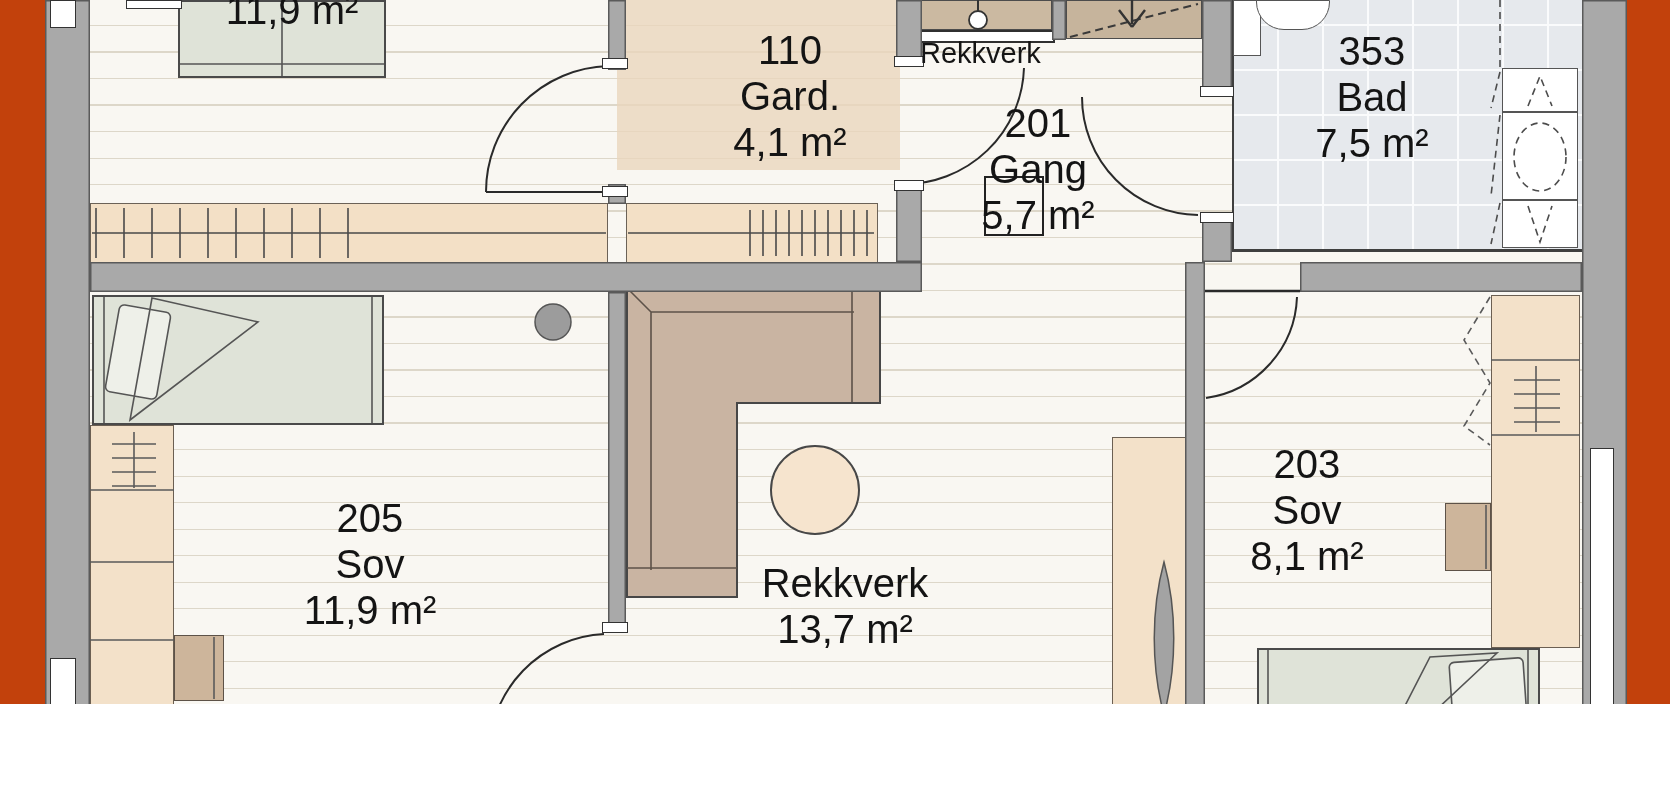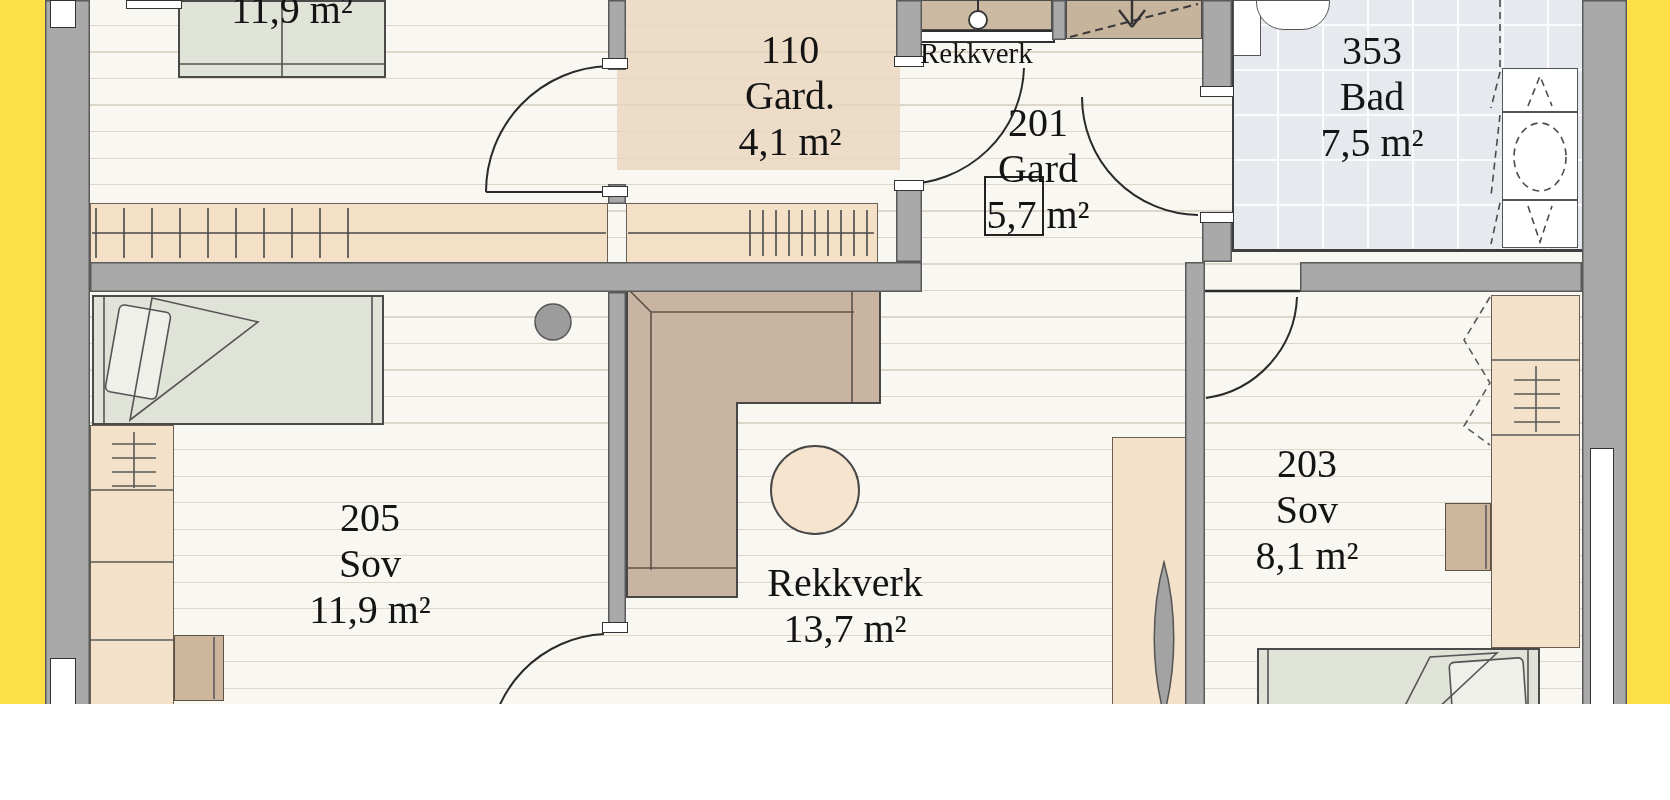--- a/index.html
+++ b/index.html
@@ -1,17 +1,17 @@
 <!DOCTYPE html>
 <html><head>
 <meta charset="utf-8">
 <style>
   html,body{margin:0;padding:0;background:#fff;}
-  .canvas{position:relative;width:1670px;height:704px;background:#fde047;overflow:hidden;
-          font-family:Liberation Serif, serif;}
+  .canvas{position:relative;width:1670px;height:704px;background:#c2410c;overflow:hidden;
+          font-family:Liberation Sans, sans-serif;}
   .abs{position:absolute;}
   .floor{left:90px;top:0;width:1492px;height:775px;
          background:repeating-linear-gradient(180deg,#f9f7f2 0px,#f9f7f2 25px,#ddd7c9 25px,#ddd7c9 26.5px);}
   .shade{background:rgba(233,214,188,0.78);}
   .band{background:#f3e0c6;border:1.5px solid #6b6257;box-sizing:border-box;}
   .tiles{left:1232px;top:0;width:350px;height:252px;background-color:#e6e9ed;
          background-image:repeating-linear-gradient(0deg,transparent 0 43px,#fafbfc 43px 45px),
                           repeating-linear-gradient(90deg,transparent 0 43px,#fafbfc 43px 45px);
          border-bottom:3px solid #3f3f3f;border-left:2px solid #3f3f3f;box-sizing:border-box;}
   .wall{position:absolute;background:#a9a9a9;box-shadow:inset 0 0 0 1.5px #5a5a5a;}
@@ -171,21 +171,21 @@
   </div>
 
   <div class="rlabel" style="left:790px;top:27px;">
     <div>110</div>
     <div>Gard.</div>
     <div>4,1 m²</div>
   </div>
 
   <div class="rlabel" style="left:1038px;top:100px;">
     <div>201</div>
-    <div>Gard</div>
+    <div>Gang</div>
     <div>5,7 m²</div>
   </div>
 
   <div class="rlabel" style="left:1372px;top:28px;">
     <div>353</div>
     <div>Bad</div>
     <div>7,5 m²</div>
   </div>
 
   <div class="rlabel" style="left:1307px;top:441px;">

